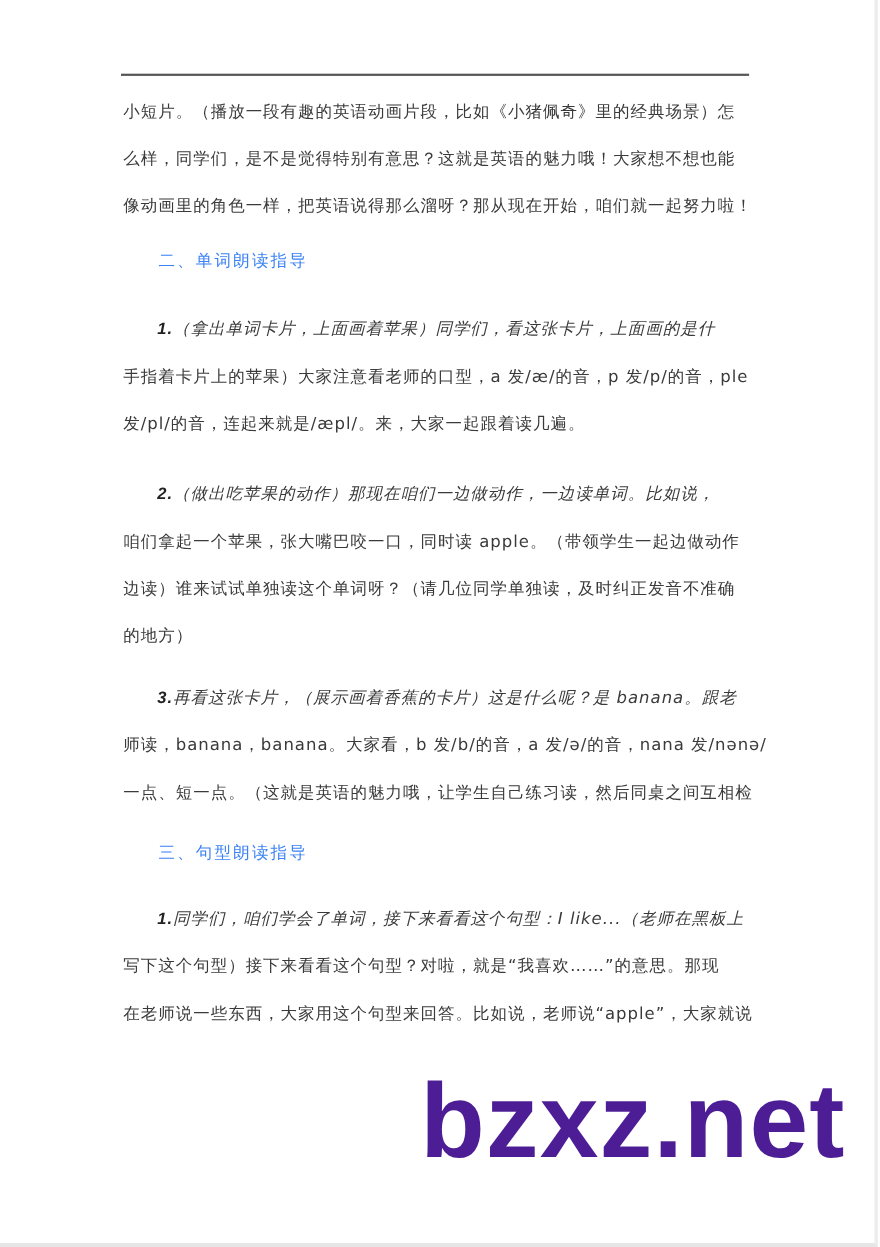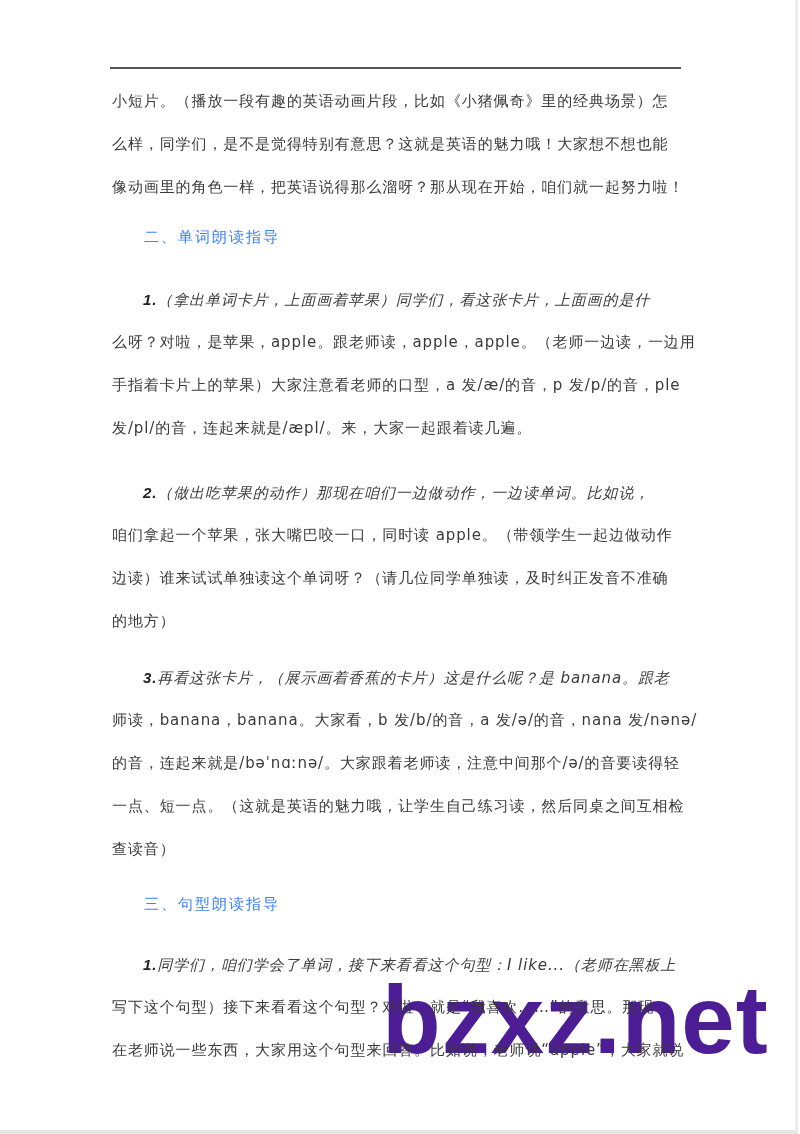--- a/index.html
+++ b/index.html
@@ -60,40 +60,37 @@
       <div class="line">么样，同学们，是不是觉得特别有意思？这就是英语的魅力哦！大家想不想也能</div>
       <div class="line">像动画里的角色一样，把英语说得那么溜呀？那从现在开始，咱们就一起努力啦！</div>
     </div>
     <div class="gap" style="height:7px"></div>
 
     <div class="line heading">二、单词朗读指导</div>
     <div class="gap" style="height:19px"></div>
 
     <div>
       <div class="line indent"><span class="num">1.</span><span>（拿出单词卡片，上面画着苹果）同学们，看这张卡片，上面画的是什</span></div>
-      <div class="line">么呀？对啦，是苹果，apple。跟老师读，apple，apple。（老师一边读，一边用</div>
       <div class="line">手指着卡片上的苹果）大家注意看老师的口型，a 发/æ/的音，p 发/p/的音，ple</div>
       <div class="line">发/pl/的音，连起来就是/æpl/。来，大家一起跟着读几遍。</div>
     </div>
     <div class="gap" style="height:21px"></div>
 
     <div>
       <div class="line indent"><span class="num">2.</span><span>（做出吃苹果的动作）那现在咱们一边做动作，一边读单词。比如说，</span></div>
       <div class="line">咱们拿起一个苹果，张大嘴巴咬一口，同时读 apple。（带领学生一起边做动作</div>
       <div class="line">边读）谁来试试单独读这个单词呀？（请几位同学单独读，及时纠正发音不准确</div>
       <div class="line">的地方）</div>
     </div>
     <div class="gap" style="height:13px"></div>
 
     <div>
       <div class="line indent"><span class="num">3.</span><span>再看这张卡片，（展示画着香蕉的卡片）这是什么呢？是 banana。跟老</span></div>
       <div class="line">师读，banana，banana。大家看，b 发/b/的音，a 发/ə/的音，nana 发/nənə/</div>
-      <div class="line">的音，连起来就是/bəˈnɑːnə/。大家跟着老师读，注意中间那个/ə/的音要读得轻</div>
       <div class="line">一点、短一点。（这就是英语的魅力哦，让学生自己练习读，然后同桌之间互相检</div>
-      <div class="line">查读音）</div>
     </div>
     <div class="gap" style="height:12px"></div>
 
     <div class="line heading">三、句型朗读指导</div>
     <div class="gap" style="height:17px"></div>
 
     <div>
       <div class="line indent"><span class="num">1.</span><span>同学们，咱们学会了单词，接下来看看这个句型：I like...（老师在黑板上</span></div>
       <div class="line">写下这个句型）接下来看看这个句型？对啦，就是“我喜欢……”的意思。那现</div>
       <div class="line">在老师说一些东西，大家用这个句型来回答。比如说，老师说“apple”，大家就说</div>

